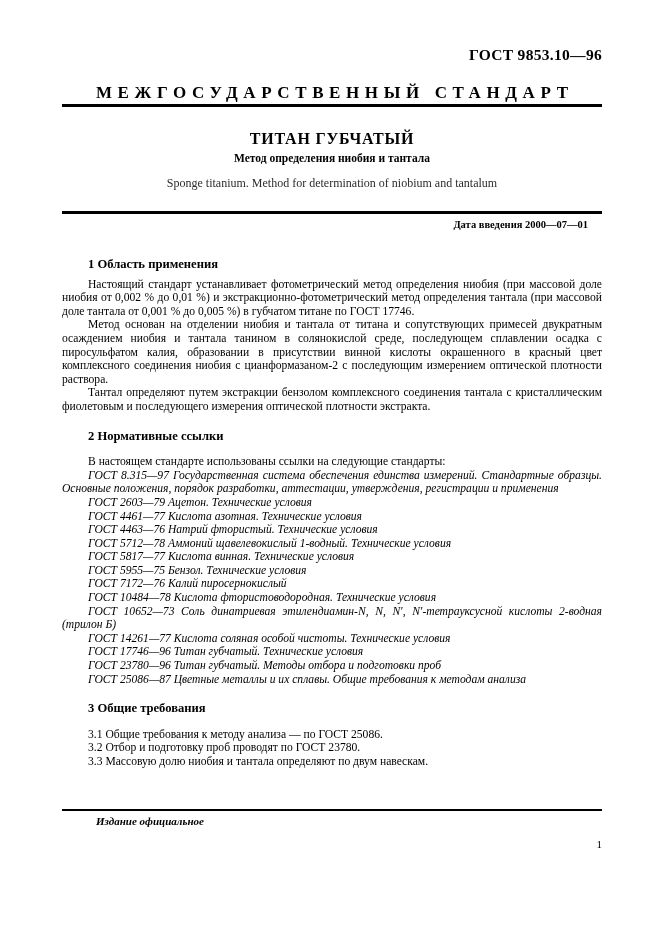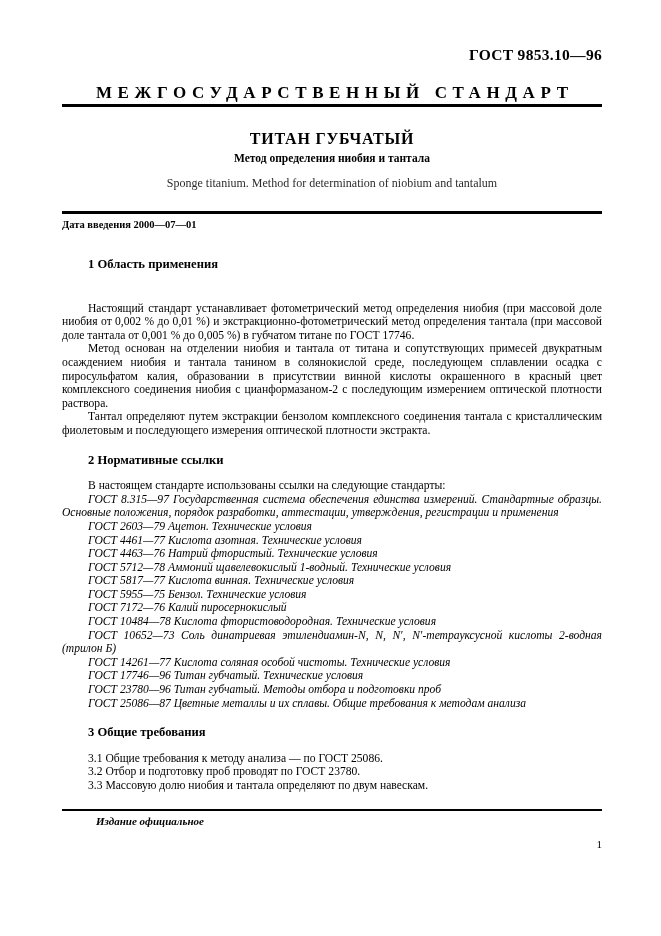--- a/index.html
+++ b/index.html
@@ -92,23 +92,24 @@
     top: 176px;
     width: 540px;
     text-align: center;
     font-size: 12px;
     color: #2b2b2b;
   }
 
   
   .intro-date {
     position: absolute;
-    left: 62px;
+    left: 48px;
     top: 219px;
     width: 540px;
+    text-align: right;
     font-weight: bold;
     font-size: 10.5px;
   }
 
   
   .content {
     position: absolute;
     left: 62px;
     top: 258px;
     width: 540px;
@@ -121,21 +122,21 @@
     margin: 0;
     padding: 0 0 0 26px;
   }
   p.para {
     margin: 0;
     text-indent: 26px;
     text-align: justify;
     text-justify: inter-word;
     hyphens: manual;
   }
-  p.para.first { margin-top: 30px; }
+  p.para.first { margin-top: 6px; }
   .ref-list {
     margin: 0;
     padding: 0;
     list-style: none;
   }
   .ref-list li {
     margin: 0;
     text-indent: 26px;
     text-align: left;
     font-style: italic;

